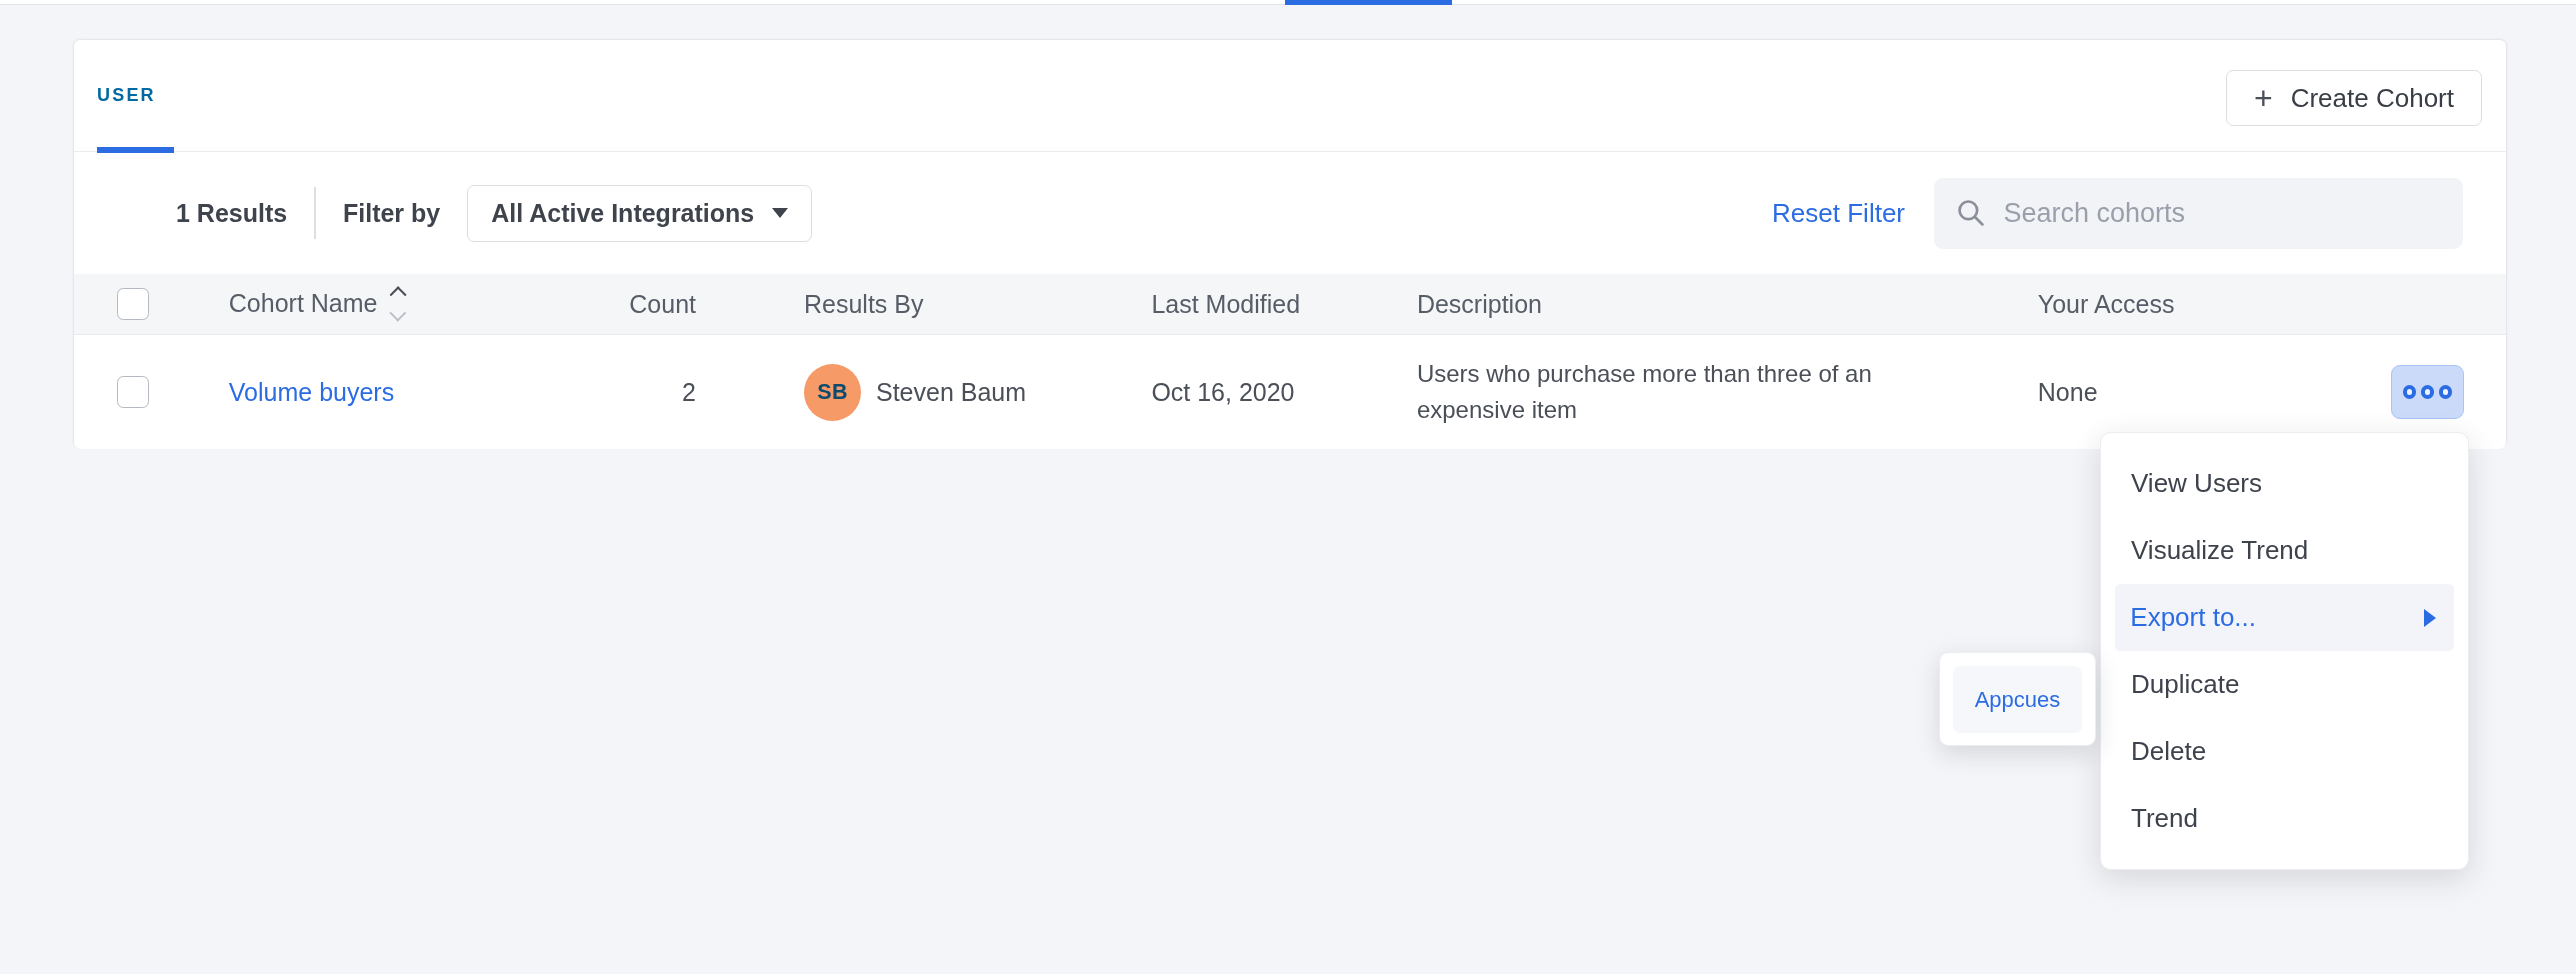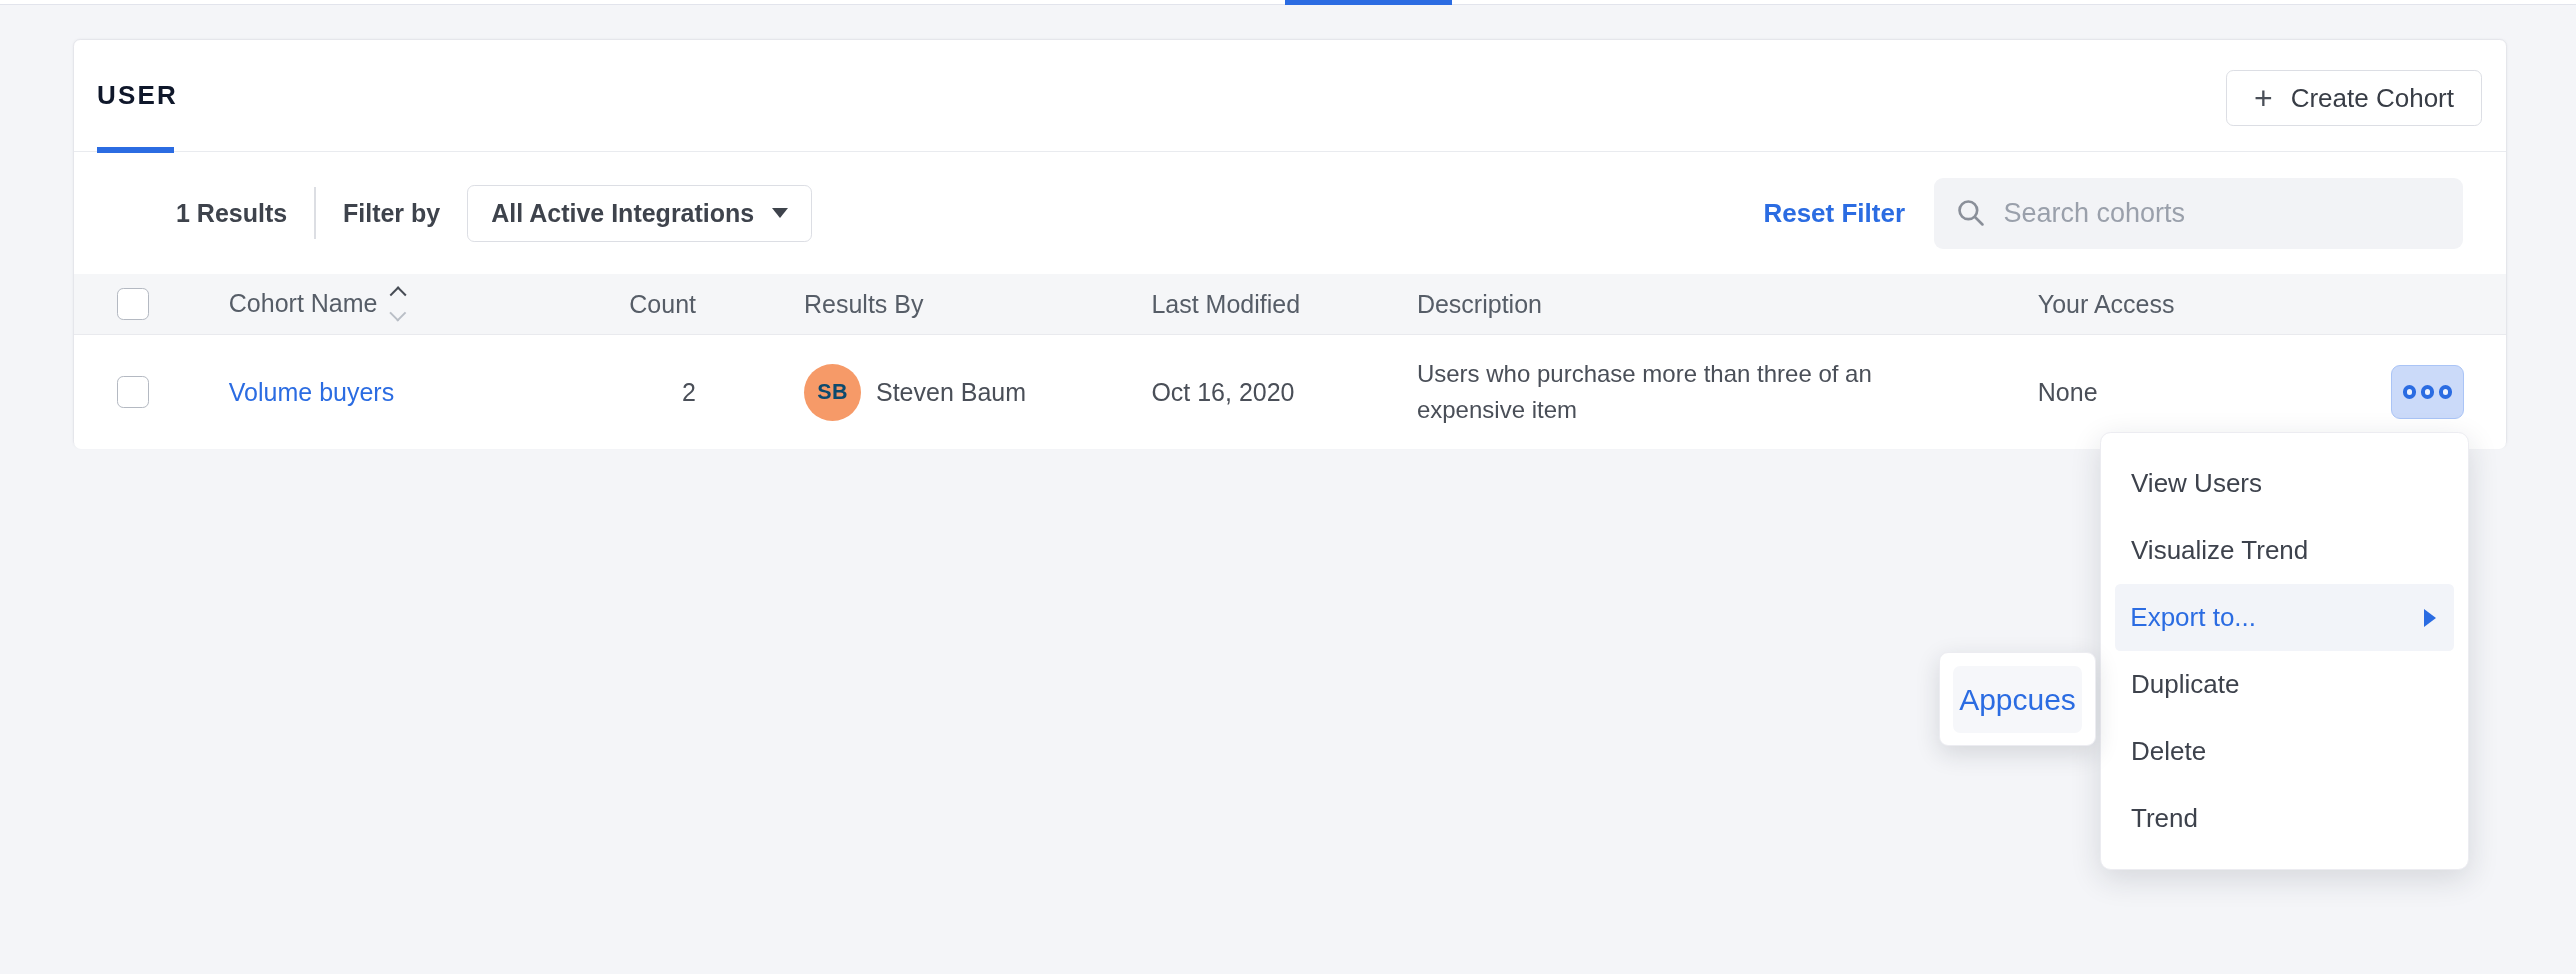--- a/index.html
+++ b/index.html
@@ -26,21 +26,21 @@
     background:#ffffff; border:0.9px solid #e5e6eb; border-radius:7.2px;
     box-shadow:0 0.9px 2.7px rgba(40,45,60,0.06);
   }
   
   .tab-row {
     position:relative; height:112px; border-bottom:1.8px solid #e9ebef;
   }
   .tab-user {
     position:absolute; left:23px; top:0; height:100%;
     display:flex; align-items:center;
-    color:#0f172a; font-size:26px; font-weight:bold; letter-spacing:2.2px;
+    color:#0369a1; font-size:18px; font-weight:bold; letter-spacing:2.2px;
     cursor:pointer;
   }
   .tab-underline {
     position:absolute; left:0; bottom:-1.8px; width:77px; height:6.3px;
     background:#2b6ce2;
   }
   .create-btn {
     position:absolute; right:24px; top:30px; height:56px;
     display:flex; align-items:center; padding:0 27px;
     background:#ffffff; border:1.8px solid #dcdee4; border-radius:7.2px;
@@ -60,21 +60,21 @@
     border:1.8px solid #dcdee4; border-radius:7.2px; background:#fff;
     font-size:25px; font-weight:bold; color:#3e434c; cursor:pointer; white-space:nowrap;
   }
   .dd1 { margin-left:24px; }
   .dd2 { margin-left:27px; }
   .caret-down {
     width:0; height:0; margin-left:18px;
     border-left:8px solid transparent; border-right:8px solid transparent;
     border-top:10px solid #3e434c;
   }
-  .reset-link { margin-left:auto; font-size:26px; color:#2b6ce2; cursor:pointer; white-space:nowrap;font-weight:bold; }
+  .reset-link { margin-left:auto; font-size:26px; color:#2b6ce2; cursor:pointer; white-space:nowrap; }
   .search-box {
     margin-left:29px; width:529px; height:71px;
     background:#f2f3f6; border-radius:9px;
     display:flex; align-items:center; padding:0 21.5px;
   }
   .search-box svg { flex:0 0 auto; }
   .search-input {
     flex:1; border:none; outline:none; background:transparent;
     font-family:"Liberation Sans", sans-serif;
     font-size:27px; color:#3f444e; margin-left:18px; min-width:0;
@@ -151,21 +151,21 @@
   
   .submenu {
     position:absolute; left:1939px; top:652px; width:157px; height:94px;
     background:#fff; border:0.9px solid #ececf1; border-radius:9px;
     box-shadow:0 7.2px 25px rgba(30,35,50,0.14);
     padding:13.4px; z-index:6;
   }
   .submenu-item {
     width:100%; height:67px; background:#f6f7fa; border-radius:7.2px;
     display:flex; align-items:center; justify-content:center;
-    font-size:30px; color:#2b6ce2; cursor:pointer;
+    font-size:22px; color:#2b6ce2; cursor:pointer;
   }
 </style>
 </head>
 <body>
 
 <div class="topbar">
   <div class="topbar-indicator"></div>
 </div>
 
 <div class="card">

